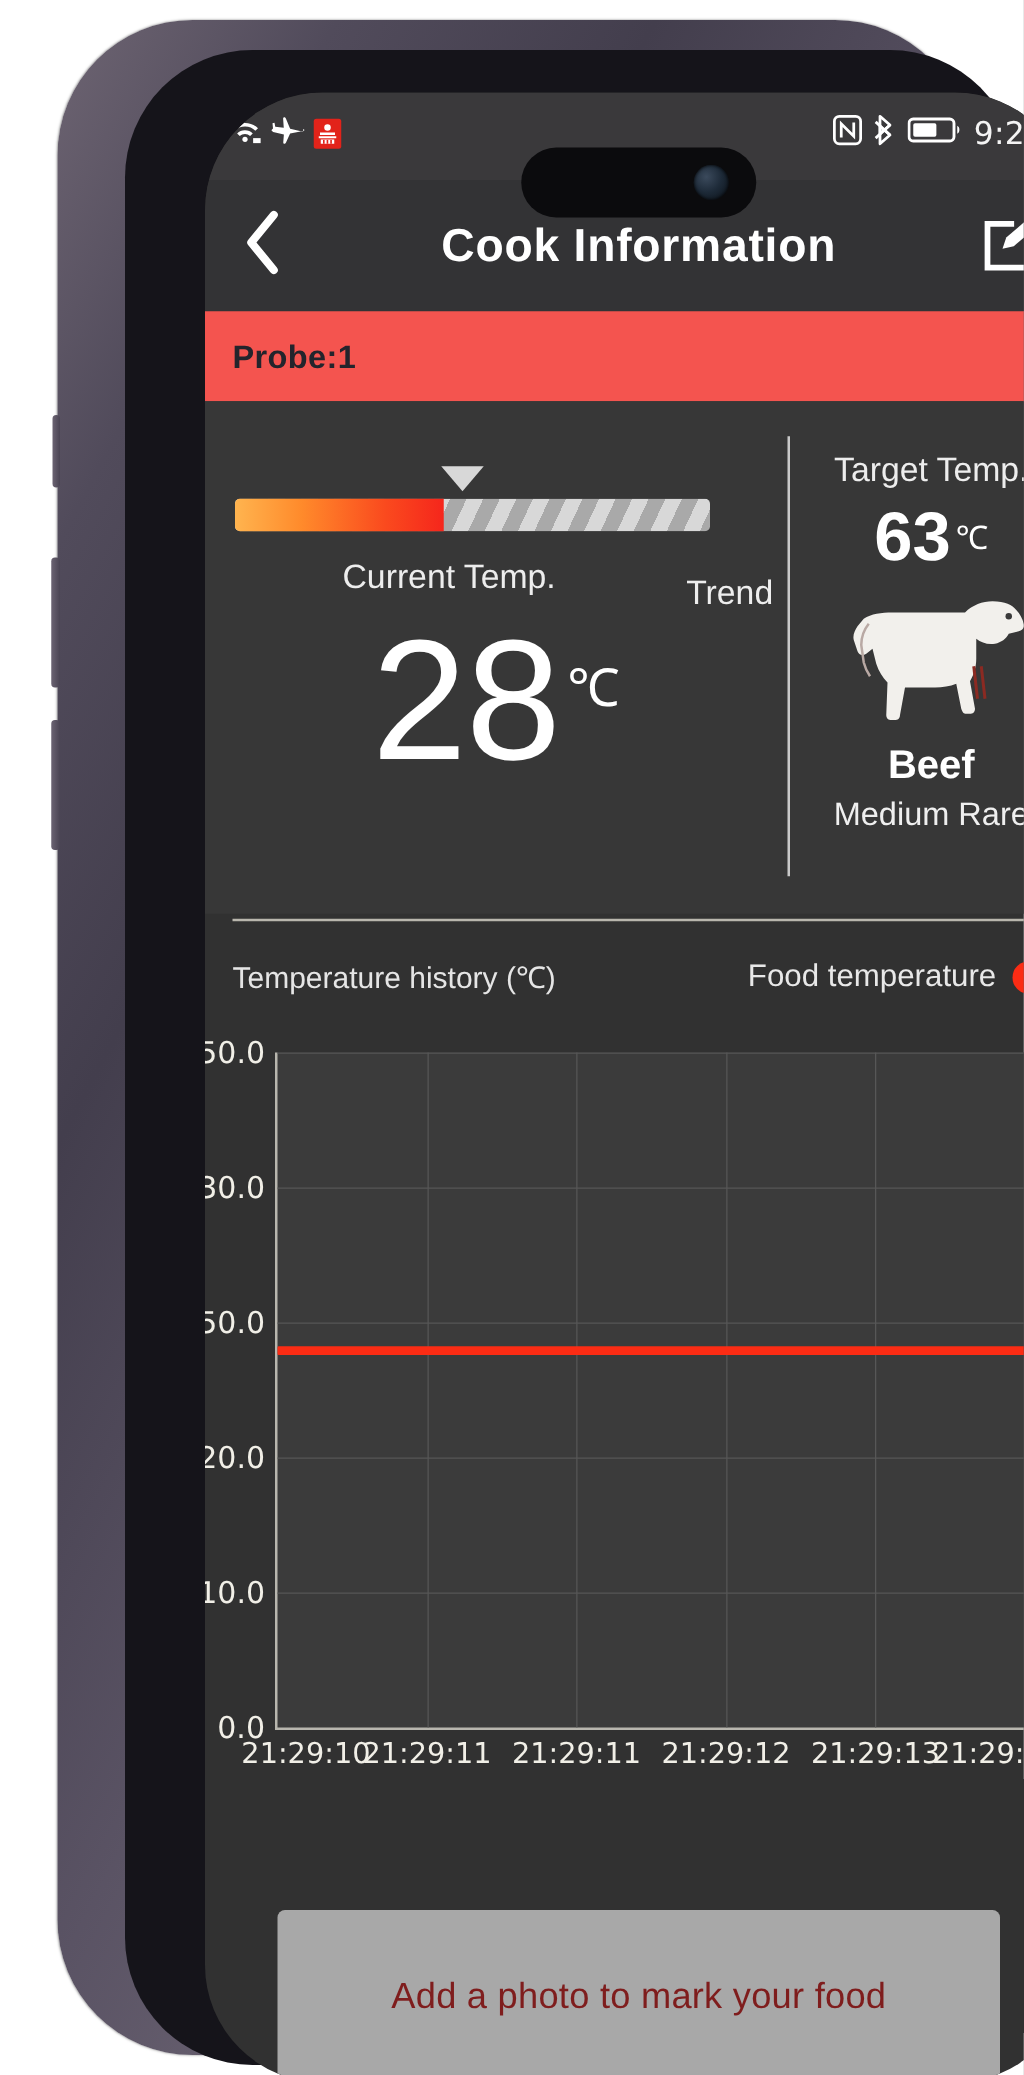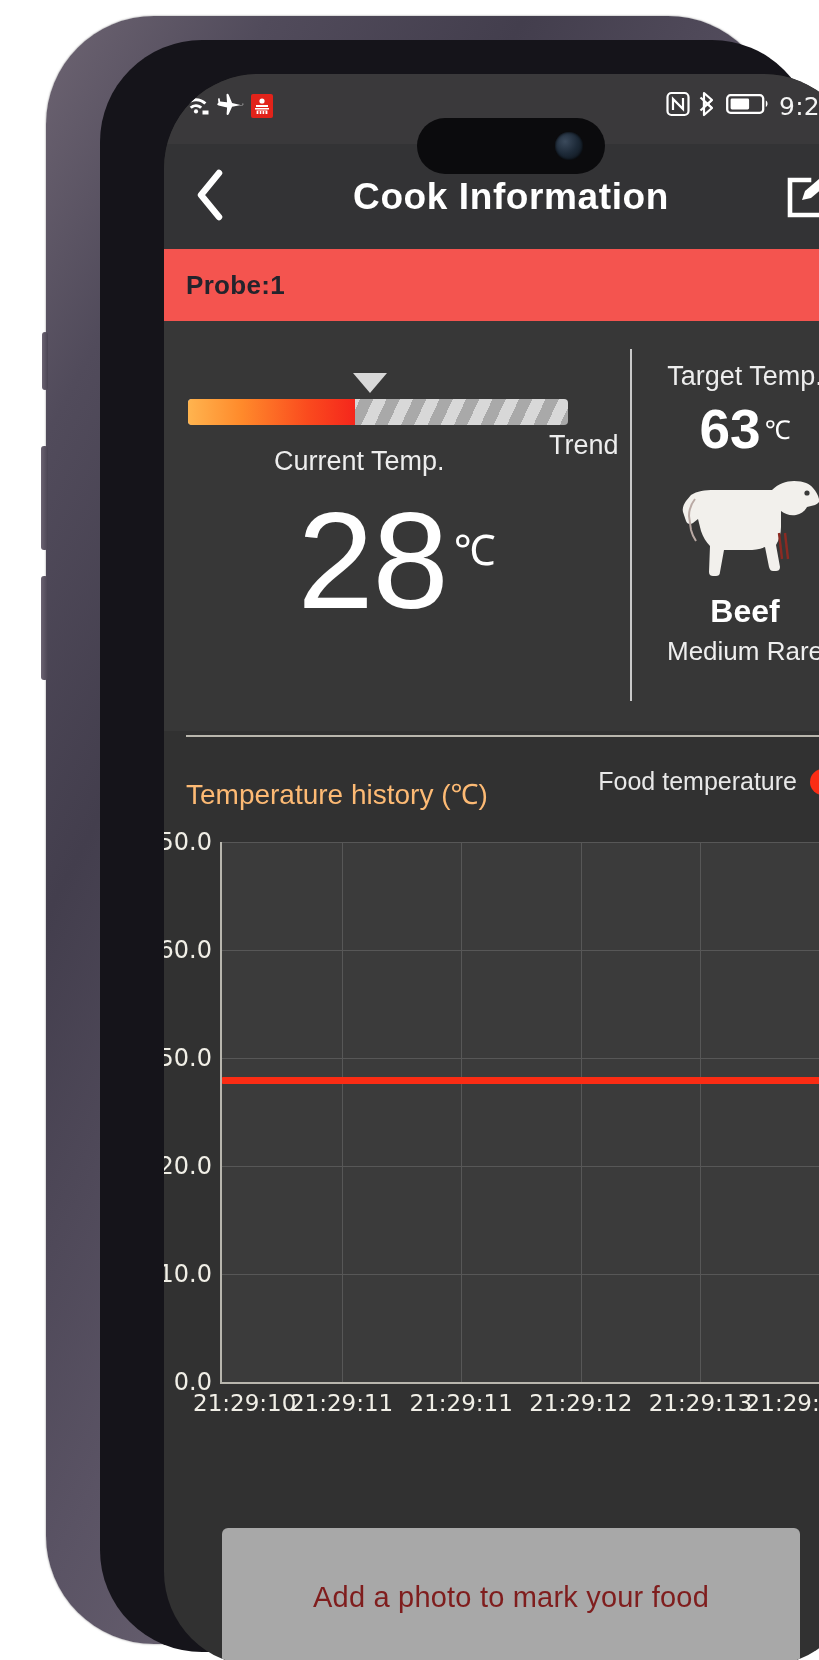--- a/index.html
+++ b/index.html
@@ -91,42 +91,42 @@
     position:absolute; left:0; top:0; height:26px; border-radius:4px 0 0 4px;
     background:linear-gradient(90deg,#ffb44f 0%,#ff8a2b 32%,#fa4a1e 72%,#f5261c 100%);
   }
   .bar-marker {
     position:absolute; top:-26px; width:0; height:0;
     border-left:17px solid transparent; border-right:17px solid transparent;
     border-top:20px solid #d8d8d8; transform:translateX(-17px);
   }
 
   .lbl-current { position:absolute; left:110px; top:125px; color:#ededed; font-size:27px; }
-  .lbl-trend   { position:absolute; left:385px; top:109px; color:#ededed; font-size:27px; }
+  .lbl-trend   { position:absolute; left:385px; top:138px; color:#ededed; font-size:27px; }
 
   .cur-val-row { position:absolute; left:0; top:175px; width:465px; text-align:center;
                  display:flex; align-items:center; justify-content:center; }
   .cur-val { color:#ffffff; font-size:137px; font-weight:300; line-height:.95;
              letter-spacing:-1px; font-family:"Liberation Sans", sans-serif; }
   .cur-unit { color:#ffffff; font-size:42px; font-weight:300; margin-left:6px; margin-bottom:26px; }
 
   .lbl-target { margin-top:40px; color:#ededed; font-size:27px; }
   .tgt-row { margin-top:10px; display:flex; align-items:flex-end; justify-content:center; }
   .tgt-val { color:#ffffff; font-size:55px; font-weight:700; line-height:1; }
   .tgt-unit { color:#ffffff; font-size:26px; font-weight:300; margin-left:4px; margin-bottom:10px; }
   .food-icon { margin-top:16px; display:flex; justify-content:center; }
   .food-name { margin-top:16px; color:#ffffff; font-size:32px; font-weight:bold; }
   .food-done { margin-top:6px; color:#efefef; font-size:26px; font-weight:400; }
 
   
   .section-div { position:absolute; left:22px; top:661px; width:650px; height:2px; background:#b9b6ad; }
 
   
   .chart-head { position:absolute; left:0; top:690px; width:694px; height:50px; }
-  .chart-title { position:absolute; left:22px; top:0; color:#fdba74; font-size:28px;margin-top:10px; }
+  .chart-title { position:absolute; left:22px; top:0; color:#e5e5e5; font-size:24px; }
   .legend { position:absolute; right:22px; top:3px; display:flex; align-items:center; gap:13px; }
   .legend-label { color:#e8e8e8; font-size:25px; }
   .legend-dot { width:26px; height:26px; border-radius:50%; background:#fb2c14; }
 
   .chartbox { position:absolute; left:0; top:750px; width:694px; height:620px; }
   .plot {
     position:absolute; left:56px; top:18px; right:38px; bottom:60px;
     border-left:2px solid #b8b6ae; border-bottom:2px solid #b8b6ae;
     background:#3b3b3b;
   }
@@ -287,21 +287,21 @@
               <span class="legend-label">Food temperature</span>
               <span class="legend-dot"></span>
             </div>
           </div>
 
           <div class="chartbox">
             <div class="plot" id="plot">
                 <div class="gridh" style="top: 0%;"></div>
                 <div class="ylab" style="top: 0%;">50.0</div>
                 <div class="gridh" style="top: 20%;"></div>
-                <div class="ylab" style="top: 20%;">60.0</div>
+                <div class="ylab" style="top: 20%;">30.0</div>
                 <div class="gridh" style="top: 40%;"></div>
                 <div class="ylab" style="top: 40%;">50.0</div>
                 <div class="gridh" style="top: 60%;"></div>
                 <div class="ylab" style="top: 60%;">20.0</div>
                 <div class="gridh" style="top: 80%;"></div>
                 <div class="ylab" style="top: 80%;">10.0</div>
                 <div class="ylab" style="top: 100%;">0.0</div>
                 <div class="xlab" style="left: 0%; transform: translateX(-28%); text-align: center;">21:29:10</div>
                 <div class="gridv" style="left: 20%;"></div>
                 <div class="xlab" style="left: 20%; transform: translateX(-50%);">21:29:11</div>

